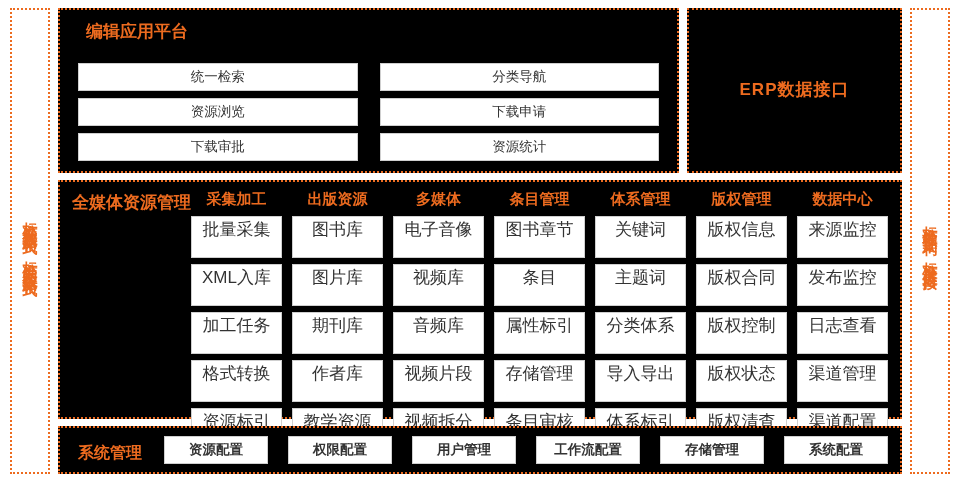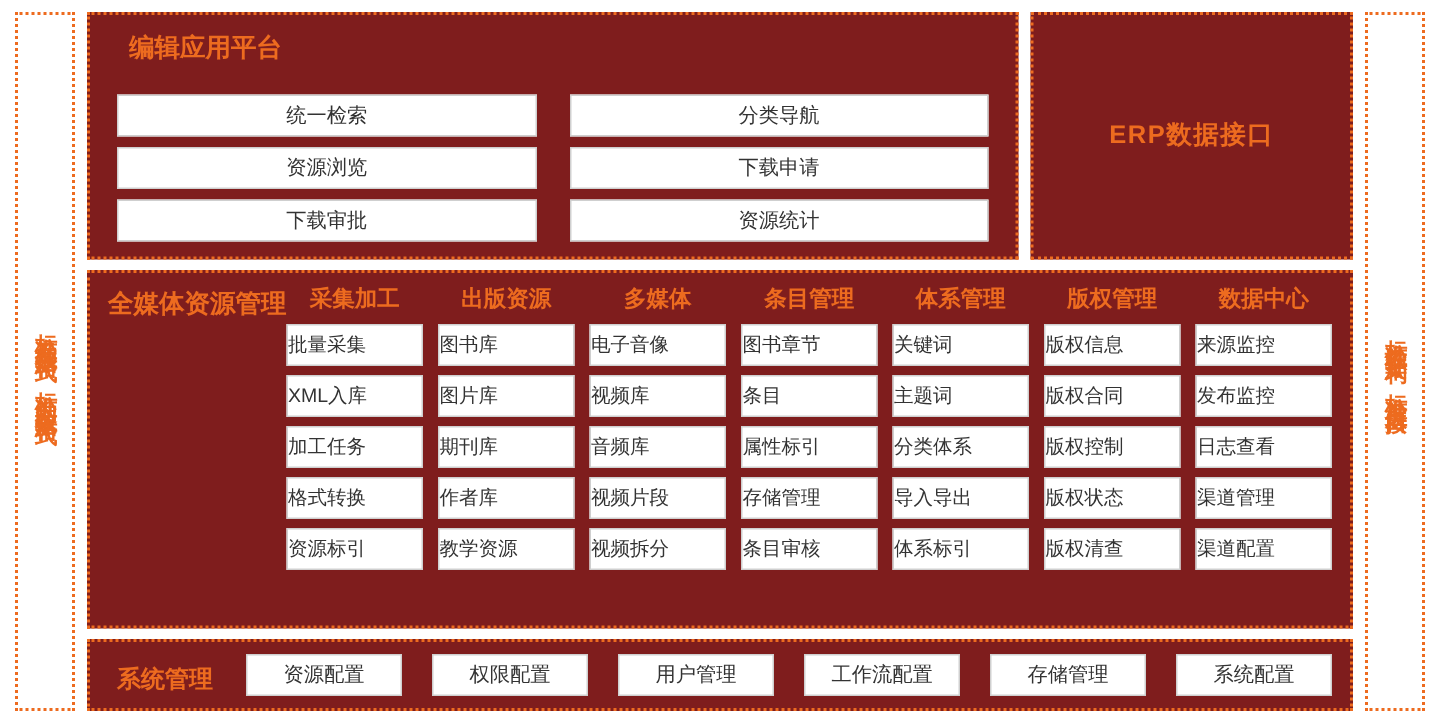--- a/index.html
+++ b/index.html
@@ -56,21 +56,21 @@
   .top-row {
     display: flex;
     gap: 8px;
     flex: 0 0 auto;
   }
 
   
   .panel {
     border: 2px dotted #ED6B1F;
     padding: 8px 12px 10px 12px;
-    background: #7f1d1d;
+    background: #000000;
   }
 
   .edit-platform {
     flex: 1 1 auto;
     min-width: 0;
   }
   .panel-title {
     color: #ED6B1F;
     font-size: 17px;
     font-weight: bold;
@@ -136,24 +136,24 @@
   }
   .mcol-head {
     text-align: center;
     color: #ED6B1F;
     font-size: 15px;
     font-weight: bold;
     margin-bottom: 1px;
   }
   .mcell {
     border: 1px solid #cfcfcf;
-    height: 28px;
+    height: 42px;
     line-height: 25px;
-    text-align: left;
-    font-size: 13px;
+    text-align: center;
+    font-size: 17px;
     color: #333;
     background: #fff;
     white-space: nowrap;
     overflow: hidden;
   }
 
   
   .sysmgmt {
     flex: 0 0 auto;
     display: flex;
@@ -166,20 +166,21 @@
     font-size: 16px;
     font-weight: bold;
     flex: 0 0 auto;
     padding: 0 10px 0 6px;
     white-space: nowrap;
   }
   .sys-items {
     display: flex;
     gap: 20px;
     flex: 1 1 auto;
+    font-weight: bold;
   }
   .sys-cell {
     border: 1px solid #cfcfcf;
     height: 28px;
     line-height: 26px;
     text-align: center;
     font-size: 13.5px;
     flex: 1 1 0;
     background: #fff;
     white-space: nowrap;

